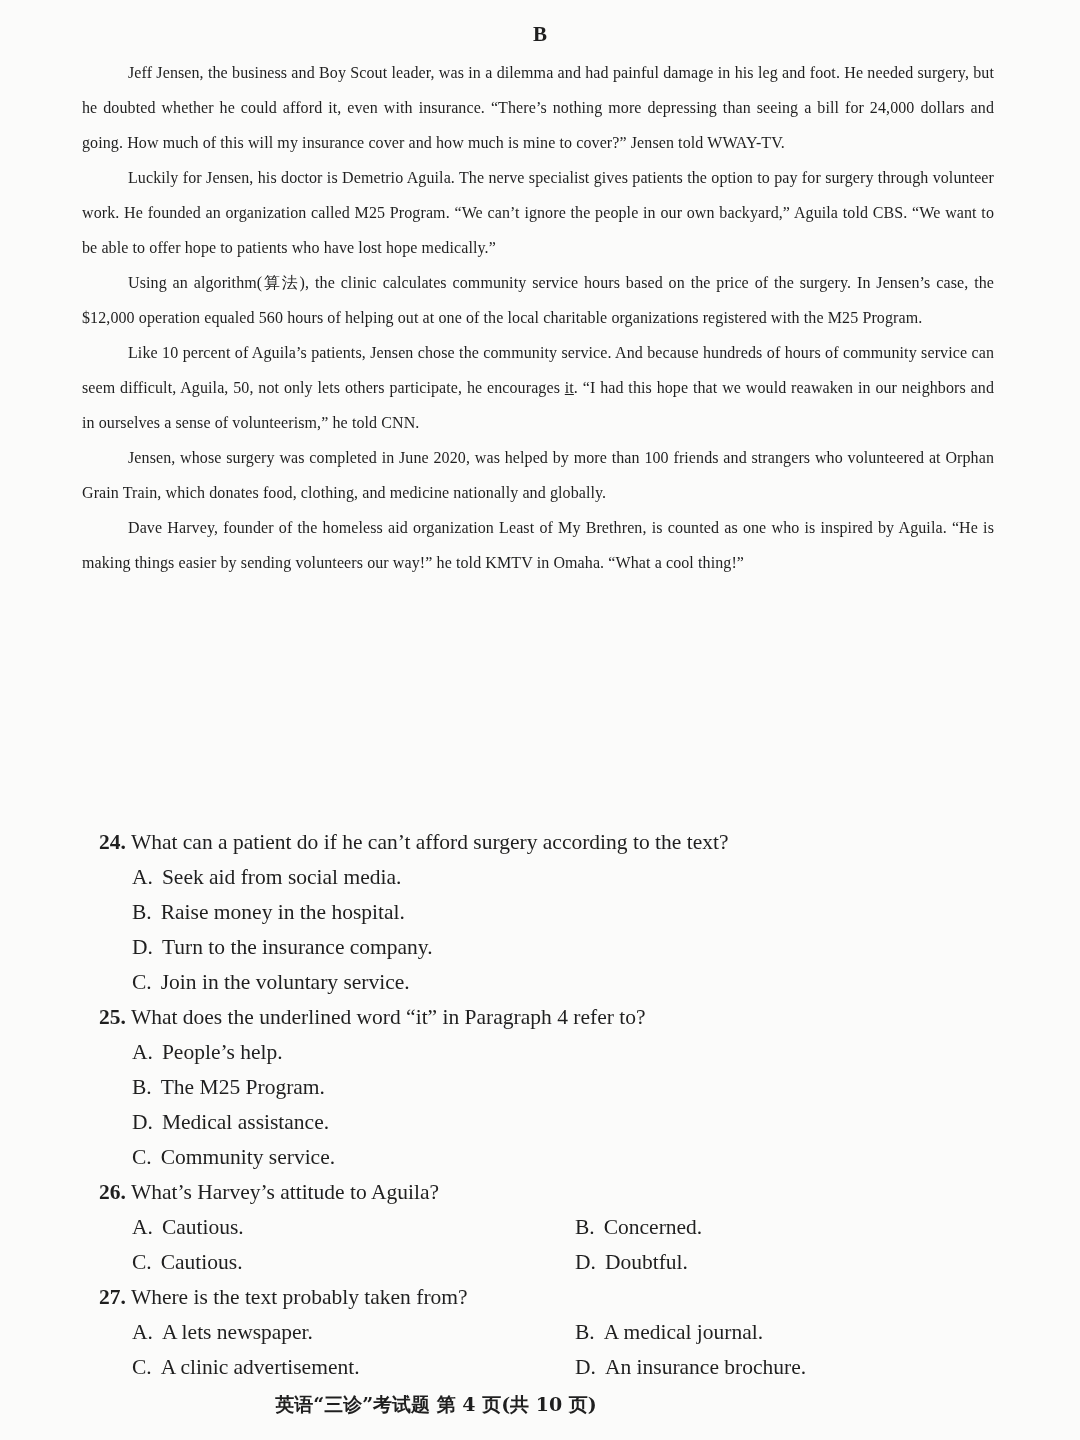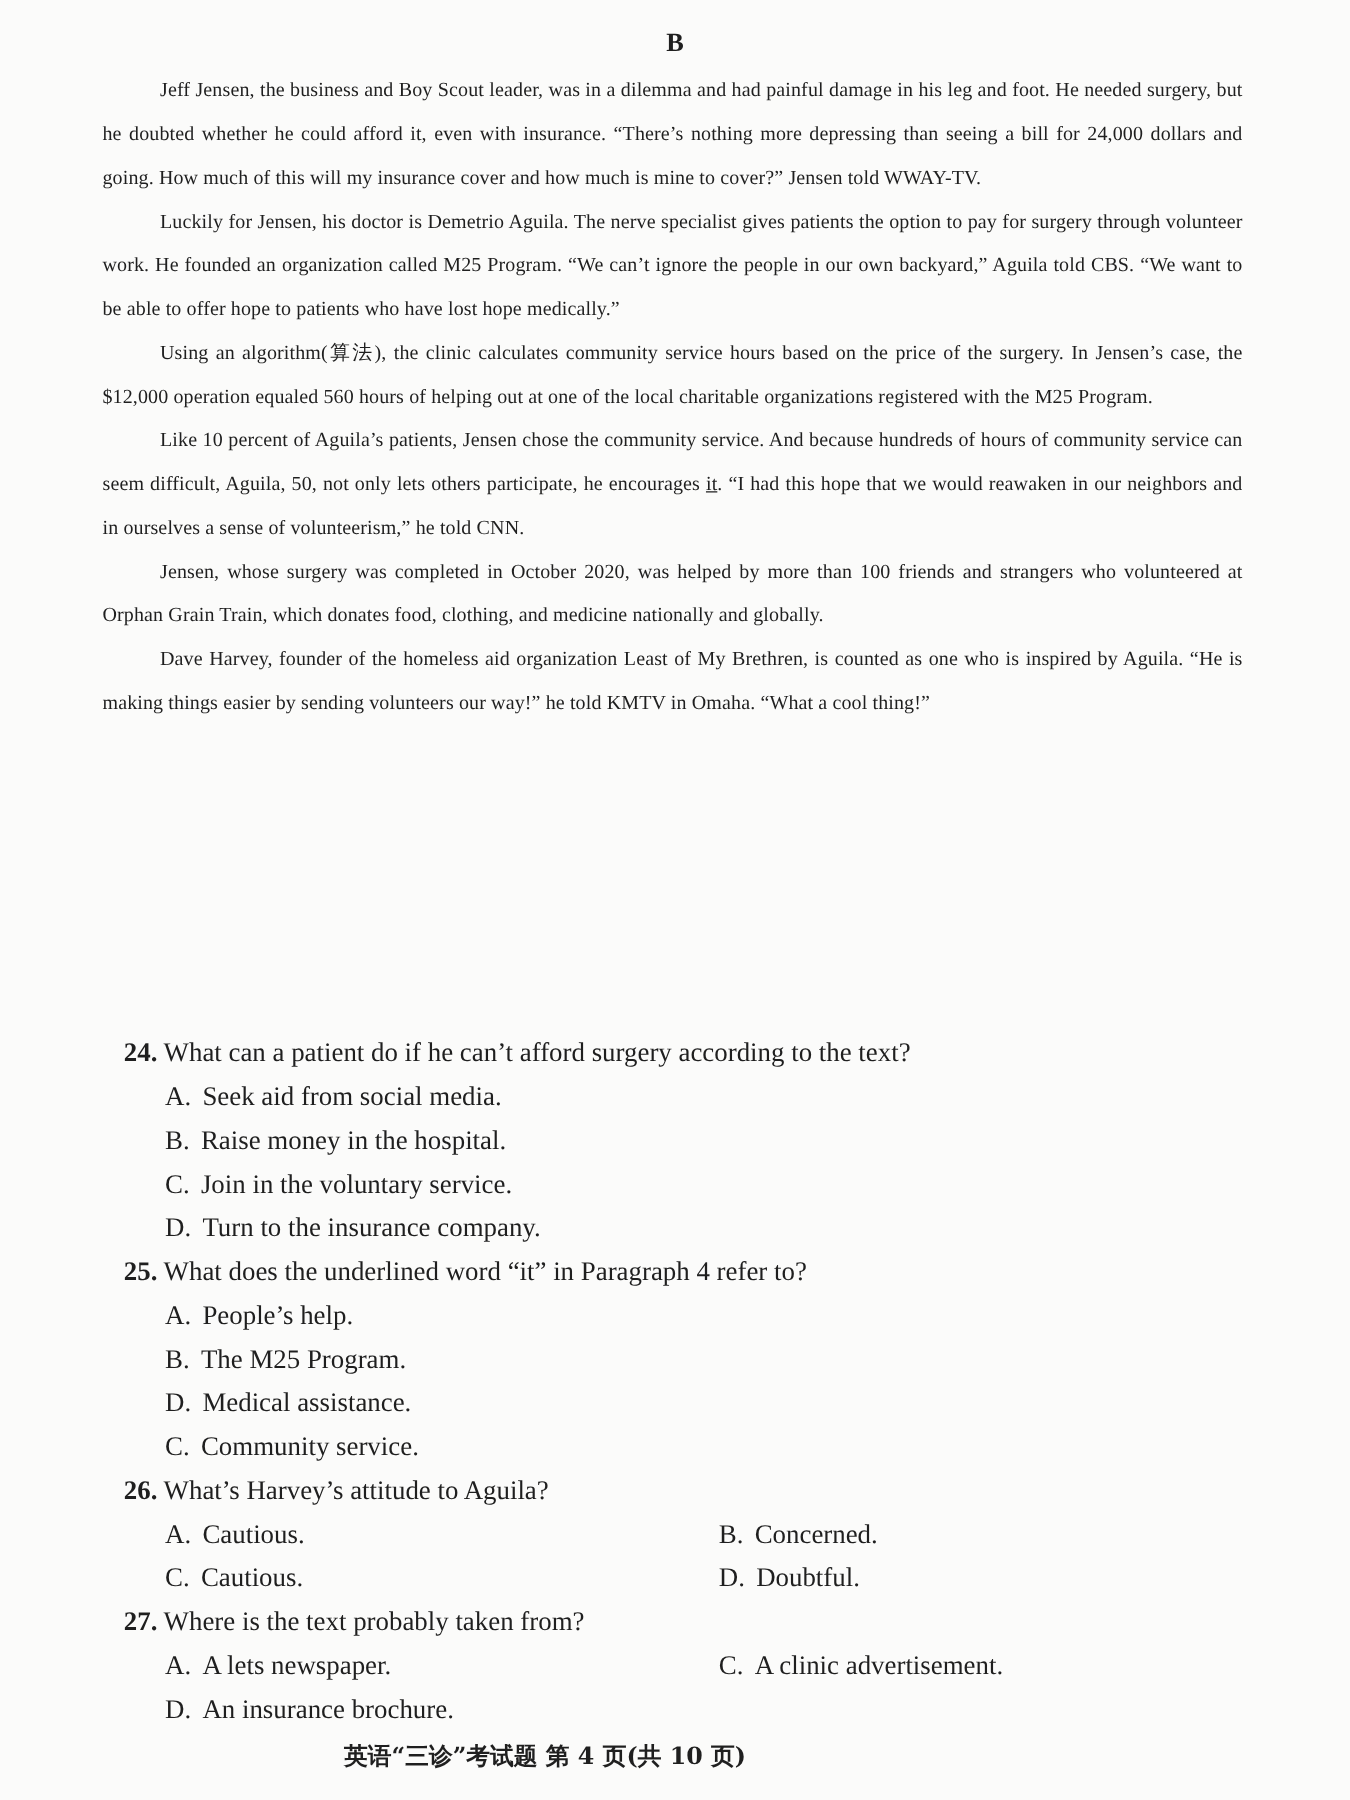--- a/index.html
+++ b/index.html
@@ -37,33 +37,33 @@
 <body>
 
 <div class="page">
   <div class="section-label">B</div>
 
   <div class="passage">
     <p class="para">Jeff Jensen, the business and Boy Scout leader, was in a dilemma and had painful damage in his leg and foot. He needed surgery, but he doubted whether he could afford it, even with insurance. “There’s nothing more depressing than seeing a bill for 24,000 dollars and going. How much of this will my insurance cover and how much is mine to cover?” Jensen told WWAY-TV.</p>
     <p class="para">Luckily for Jensen, his doctor is Demetrio Aguila. The nerve specialist gives patients the option to pay for surgery through volunteer work. He founded an organization called M25 Program. “We can’t ignore the people in our own backyard,” Aguila told CBS. “We want to be able to offer hope to patients who have lost hope medically.”</p>
     <p class="para">Using an algorithm(算法), the clinic calculates community service hours based on the price of the surgery. In Jensen’s case, the $12,000 operation equaled 560 hours of helping out at one of the local charitable organizations registered with the M25 Program.</p>
     <p class="para"><span>Like 10 percent of Aguila’s patients, Jensen chose the community service. And because hundreds of hours of community service can seem difficult, Aguila, 50, not only lets others participate, he encourages </span><span class="ul">it</span><span>. “I had this hope that we would reawaken in our neighbors and in ourselves a sense of volunteerism,” he told CNN.</span></p>
-    <p class="para">Jensen, whose surgery was completed in October 2020, was helped by more than 100 friends and strangers who volunteered at Orphan Grain Train, which donates food, clothing, and medicine nationally and globally.</p>
+    <p class="para">Jensen, whose surgery was completed in June 2020, was helped by more than 100 friends and strangers who volunteered at Orphan Grain Train, which donates food, clothing, and medicine nationally and globally.</p>
     <p class="para">Dave Harvey, founder of the homeless aid organization Least of My Brethren, is counted as one who is inspired by Aguila. “He is making things easier by sending volunteers our way!” he told KMTV in Omaha. “What a cool thing!”</p>
   </div>
 
   <div class="questions">
 
     <div>
       <p class="q-stem"><span class="q-num">24.</span> <span>What can a patient do if he can’t afford surgery according to the text?</span></p>
       <div class="opts">
         <p class="opt"><span class="opt-letter">A.</span><span>Seek aid from social media.</span></p>
         <p class="opt"><span class="opt-letter">B.</span><span>Raise money in the hospital.</span></p>
+        <p class="opt"><span class="opt-letter">D.</span><span>Turn to the insurance company.</span></p>
         <p class="opt"><span class="opt-letter">C.</span><span>Join in the voluntary service.</span></p>
-        <p class="opt"><span class="opt-letter">D.</span><span>Turn to the insurance company.</span></p>
       </div>
     </div>
 
     <div>
       <p class="q-stem"><span class="q-num">25.</span> <span>What does the underlined word “it” in Paragraph 4 refer to?</span></p>
       <div class="opts">
         <p class="opt"><span class="opt-letter">A.</span><span>People’s help.</span></p>
         <p class="opt"><span class="opt-letter">B.</span><span>The M25 Program.</span></p>
         <p class="opt"><span class="opt-letter">D.</span><span>Medical assistance.</span></p>
         <p class="opt"><span class="opt-letter">C.</span><span>Community service.</span></p>
@@ -77,20 +77,21 @@
         <p class="opt"><span class="opt-letter">B.</span><span>Concerned.</span></p>
         <p class="opt"><span class="opt-letter">C.</span><span>Cautious.</span></p>
         <p class="opt"><span class="opt-letter">D.</span><span>Doubtful.</span></p>
       </div>
     </div>
 
     <div>
       <p class="q-stem"><span class="q-num">27.</span> <span>Where is the text probably taken from?</span></p>
       <div class="opts two-col">
         <p class="opt"><span class="opt-letter">A.</span><span>A lets newspaper.</span></p>
+        <p class="opt"><span class="opt-letter">B.</span><span>A medical journal.</span></p>
         <p class="opt"><span class="opt-letter">C.</span><span>A clinic advertisement.</span></p>
         <p class="opt"><span class="opt-letter">D.</span><span>An insurance brochure.</span></p>
       </div>
     </div>
   </div>
 
   <div class="footer">英语“三诊”考试题  第 4 页(共 10 页)</div>
 </div>
 
 </body></html>

